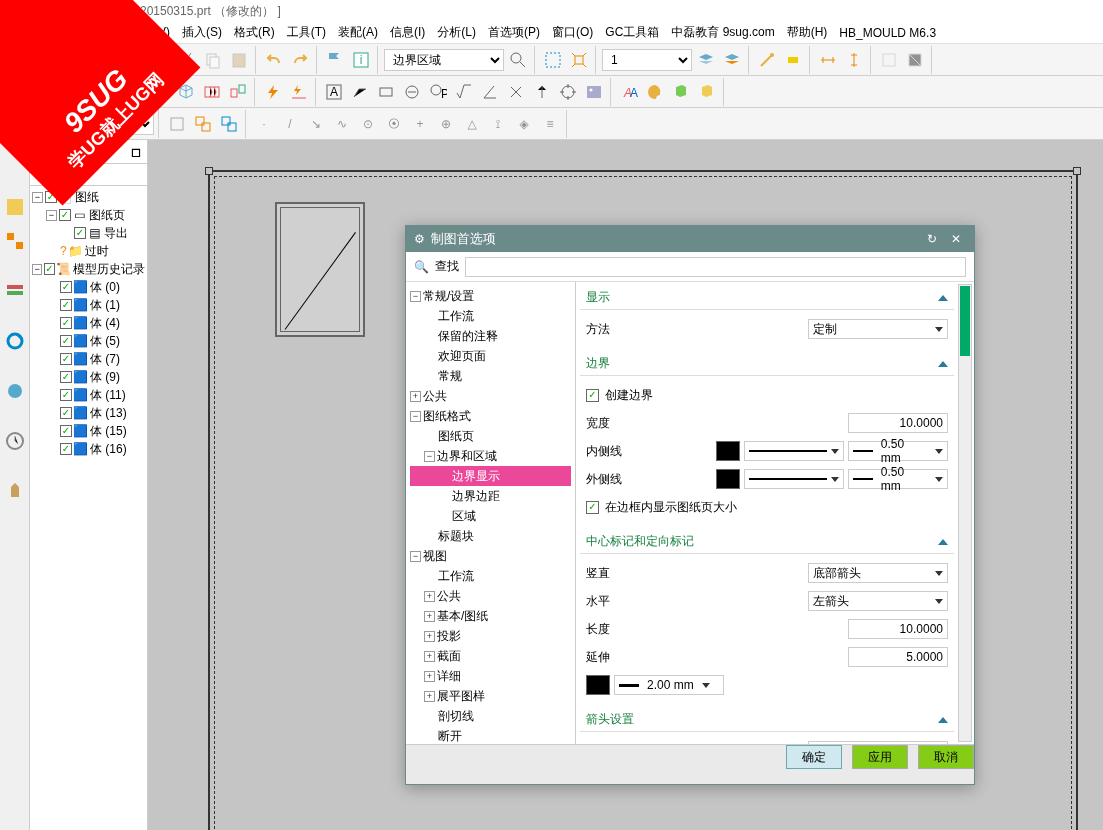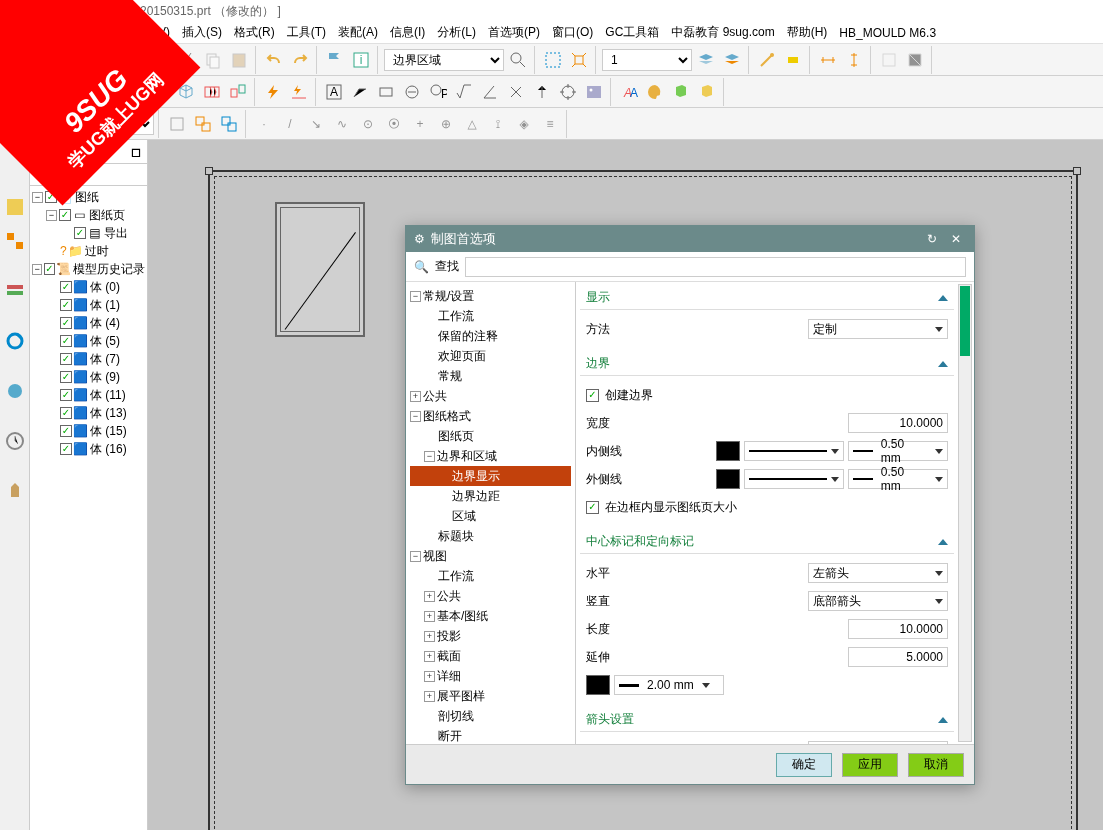--- a/index.html
+++ b/index.html
@@ -44,42 +44,42 @@
 .dialog { position: absolute; left: 405px; top: 225px; width: 570px; height: 560px; background: #fff; border: 1px solid #6b8a8a; box-shadow: 0 3px 15px rgba(0,0,0,0.3); display: flex; flex-direction: column; }
 .dialog-title { height: 26px; background: #6b8a8a; color: #fff; display: flex; align-items: center; padding: 0 8px; }
 .dialog-title-icon { margin-right: 6px; }
 .dialog-title-text { flex: 1; font-size: 13px; }
 .dialog-title-btn { width: 20px; height: 20px; display: flex; align-items: center; justify-content: center; cursor: pointer; color: #fff; margin-left: 4px; }
 .dialog-search { height: 30px; display: flex; align-items: center; padding: 4px 8px; gap: 6px; border-bottom: 1px solid #ddd; }
 .dialog-search input { flex: 1; height: 20px; border: 1px solid #ccc; padding: 0 4px; }
 .dialog-body { flex: 1; display: flex; overflow: hidden; }
 .dialog-tree { width: 170px; border-right: 1px solid #ccc; overflow-y: auto; padding: 4px; }
 .dtree-item { height: 20px; display: flex; align-items: center; cursor: pointer; white-space: nowrap; }
-.dtree-item.selected { background: #c2410c; color: #fff; }
+.dtree-item.selected { background: #ec4899; color: #fff; }
 .dtree-exp { width: 11px; height: 11px; border: 1px solid #999; display: inline-flex; align-items: center; justify-content: center; margin-right: 2px; font-size: 9px; line-height: 1; background: #fff; color: #333; }
 .dialog-props { flex: 1; overflow-y: auto; padding: 4px 20px 4px 4px; position: relative; }
 .dialog-scrollbar { position: absolute; right: 2px; top: 2px; width: 14px; height: calc(100% - 4px); background: #eee; border: 1px solid #ccc; }
 .dialog-scrollbar::after { content: ""; position: absolute; left: 1px; top: 1px; width: 10px; height: 70px; background: #0a6; }
 
 .section { margin-bottom: 4px; }
 .section-header { height: 24px; display: flex; align-items: center; justify-content: space-between; padding: 0 6px; color: #15803d; border-bottom: 1px solid #ddd; }
 .section-body { padding: 4px 6px; }
 .prop-row { display: flex; align-items: center; height: 26px; margin: 2px 0; }
 .prop-label { flex: 1; }
 .prop-input { width: 100px; height: 20px; border: 1px solid #ccc; padding: 0 4px; text-align: right; }
 .prop-select { width: 140px; height: 20px; border: 1px solid #ccc; padding: 0 4px; display: flex; align-items: center; justify-content: space-between; background: #fff; }
 .color-swatch { width: 24px; height: 20px; background: #000; border: 1px solid #666; margin-right: 4px; }
 .line-select { width: 100px; height: 20px; border: 1px solid #ccc; display: flex; align-items: center; padding: 0 4px; margin-right: 4px; }
 .line-preview { flex: 1; border-top: 2px solid #000; }
 .width-select { width: 100px; height: 20px; border: 1px solid #ccc; display: flex; align-items: center; padding: 0 4px; gap: 8px; }
 .prop-check { display: flex; align-items: center; gap: 6px; }
 .prop-check-box { width: 13px; height: 13px; border: 1px solid #666; display: flex; align-items: center; justify-content: center; }
 .prop-check-box.checked::after { content: "✓"; color: #0a0; font-size: 10px; line-height: 1; }
 
-.dialog-footer { height: 40px; background: #eaeaea; border-top: 1px solid #ccc; display: flex; align-items: center; justify-content: flex-end; padding: 0 10px; gap: 10px; }
+.dialog-footer { height: 40px; background: #eaeaea; border-top: 1px solid #ccc; display: flex; align-items: flex-start; justify-content: flex-end; padding: 0 0; gap: 10px; }
 .dialog-btn { width: 56px; height: 24px; border: 1px solid #aaa; background: #84cc16; display: flex; align-items: center; justify-content: center; cursor: pointer; }
 .dialog-btn.primary { background: #d0e8f0; border-color: #6aa; }
 
 .watermark { position: absolute; left: -35px; top: -30px; width: 195px; height: 195px; background: #f00; transform: rotate(-45deg); display: flex; flex-direction: column; align-items: center; justify-content: flex-end; color: #fff; font-weight: bold; padding-bottom: 10px; z-index: 100; }
 .watermark .wm1 { font-size: 28px; font-style: italic; }
 .watermark .wm2 { font-size: 18px; }
 
 .chev { display: inline-block; width: 0; height: 0; }
 .chev-down { border-left: 4px solid transparent; border-right: 4px solid transparent; border-top: 5px solid #333; }
 .chev-up-blue { border-left: 5px solid transparent; border-right: 5px solid transparent; border-bottom: 6px solid #2a7a9a; }
@@ -760,30 +760,30 @@
         </div>
       </div>
 
       <div class="section">
         <div class="section-header">
             <span>中心标记和定向标记</span>
             <span class="chev chev-up-blue"></span>
           </div>
         <div class="section-body">
           <div class="prop-row">
+              <span class="prop-label">竖直</span>
+              <div class="prop-select">
+                <span>底部箭头</span>
+                <span class="chev chev-down"></span>
+              </div>
+            </div>
+          <div class="prop-row">
               <span class="prop-label">水平</span>
               <div class="prop-select">
                 <span>左箭头</span>
-                <span class="chev chev-down"></span>
-              </div>
-            </div>
-          <div class="prop-row">
-              <span class="prop-label">竖直</span>
-              <div class="prop-select">
-                <span>底部箭头</span>
                 <span class="chev chev-down"></span>
               </div>
             </div>
           <div class="prop-row">
               <span class="prop-label">长度</span>
               <input class="prop-input" value="10.0000" style="">
             </div>
           <div class="prop-row">
               <span class="prop-label">延伸</span>
               <input class="prop-input" value="5.0000" style="">

